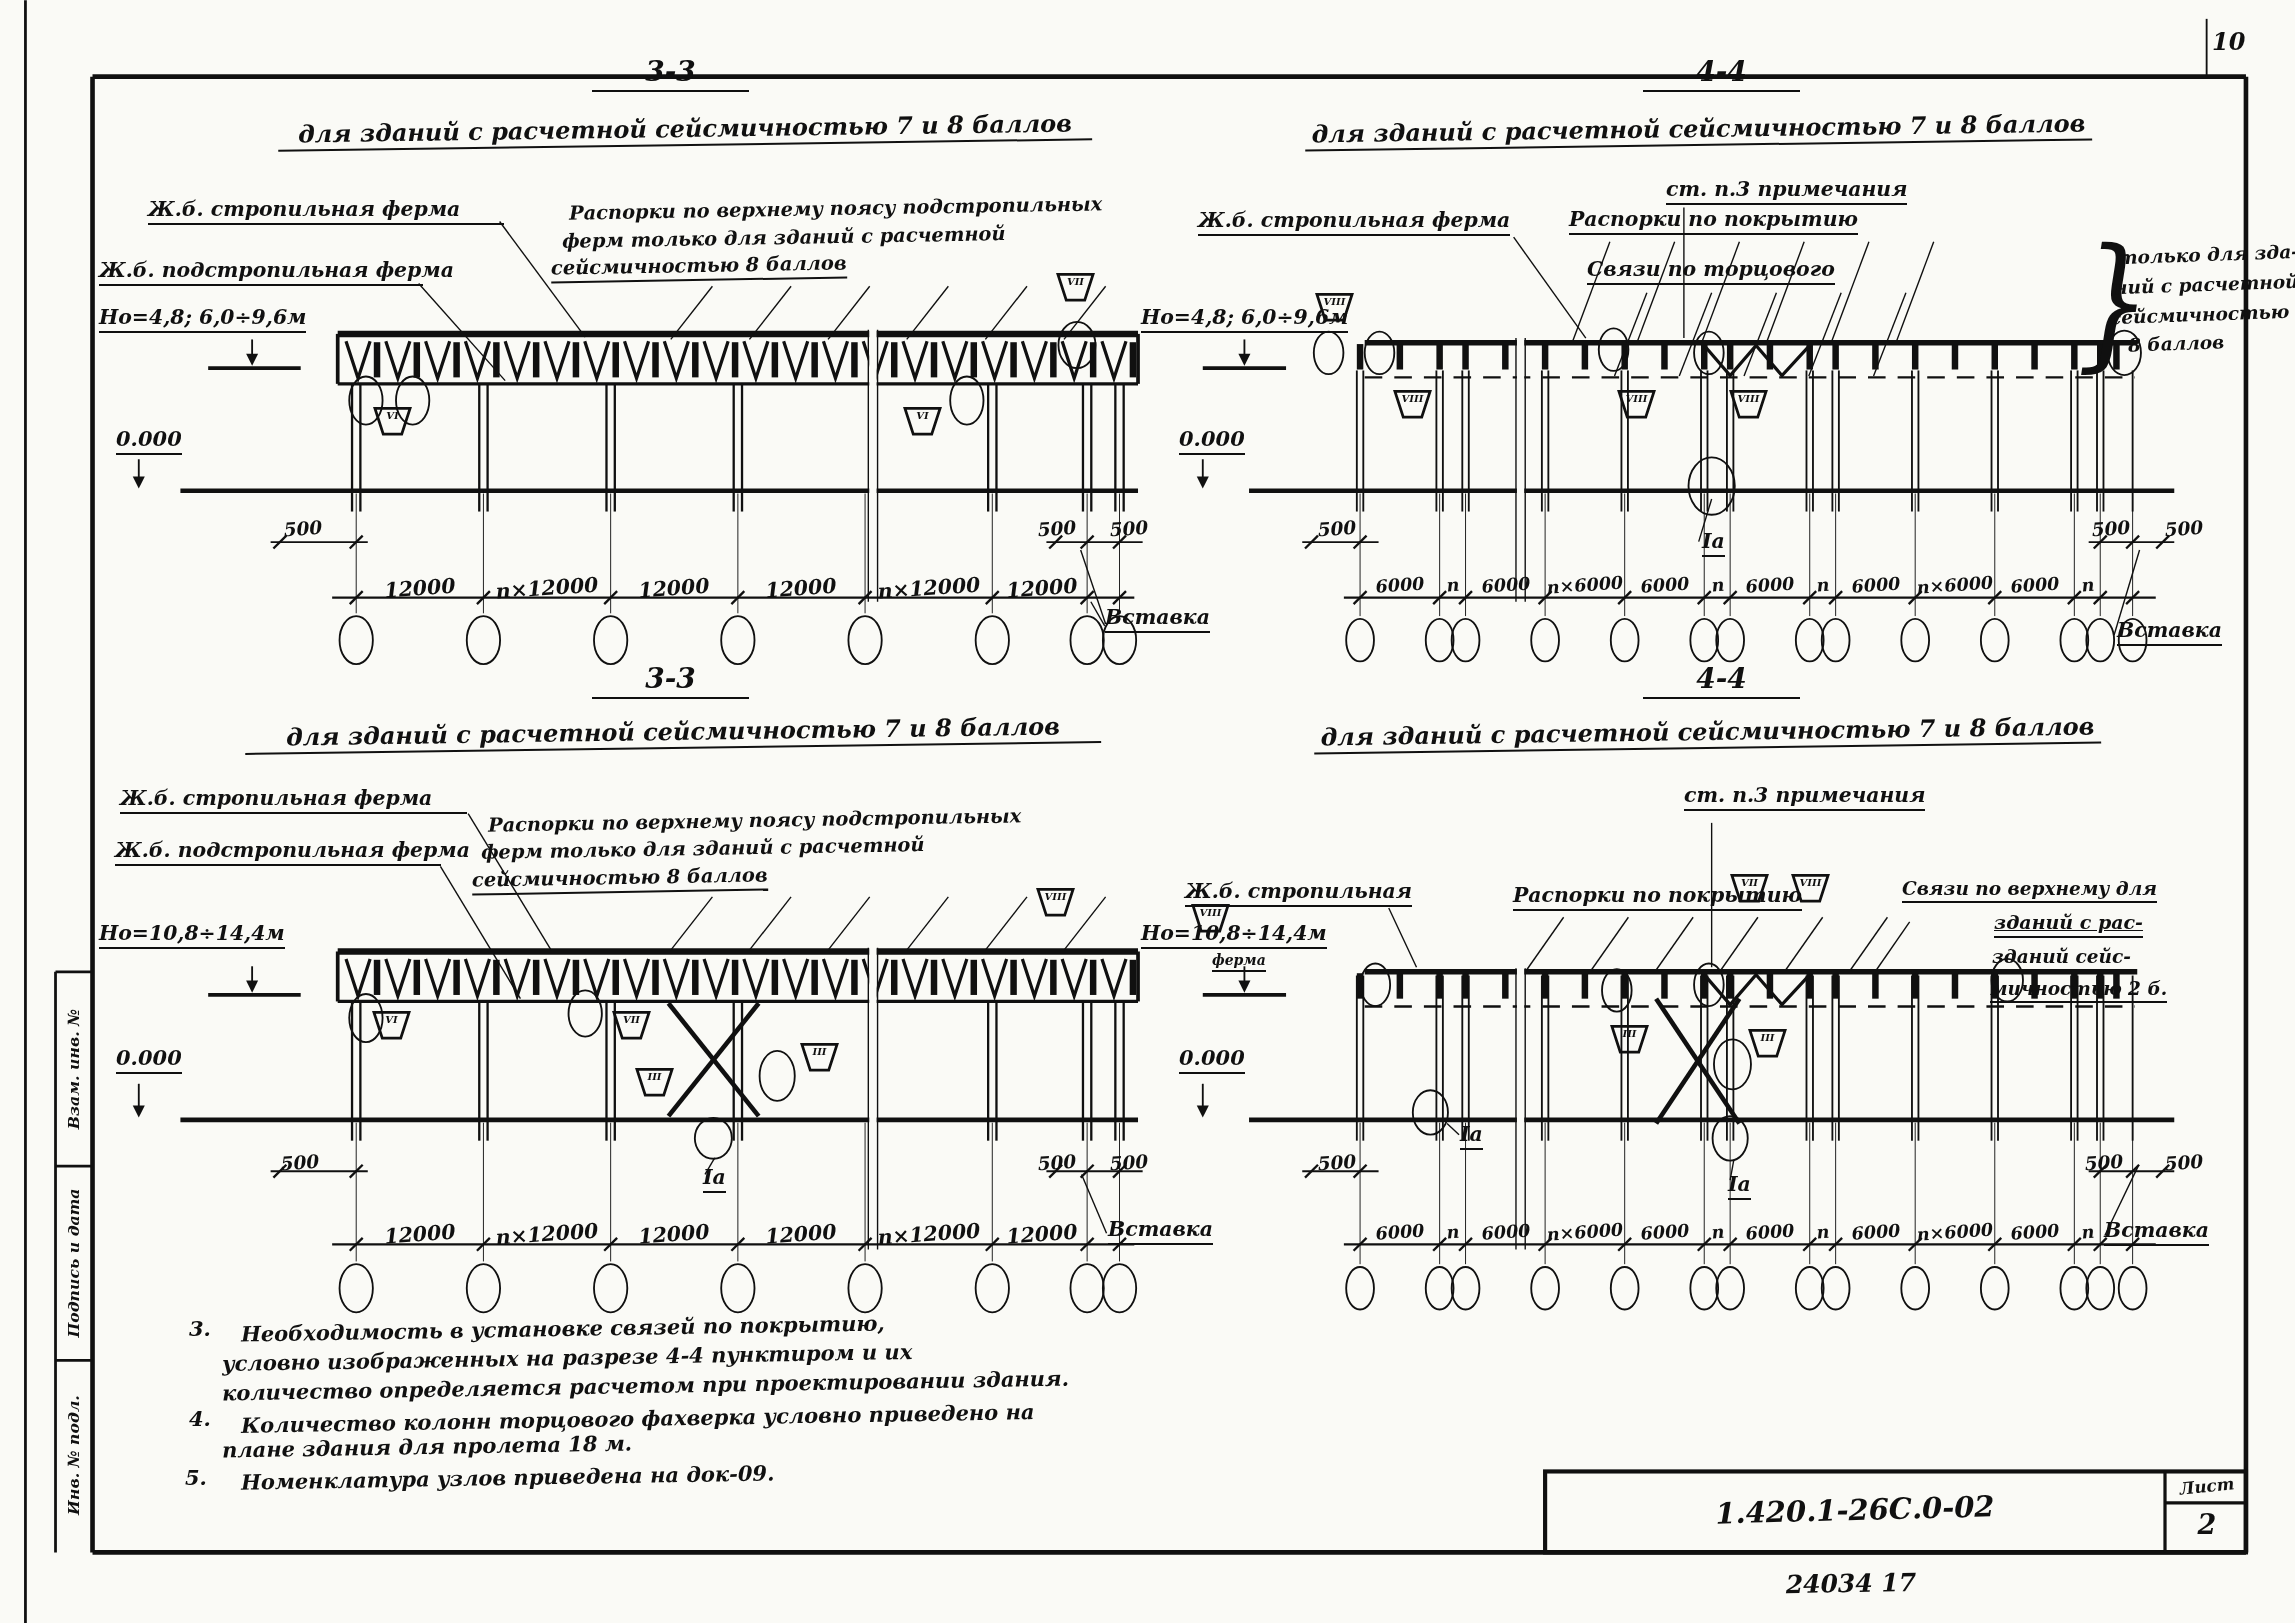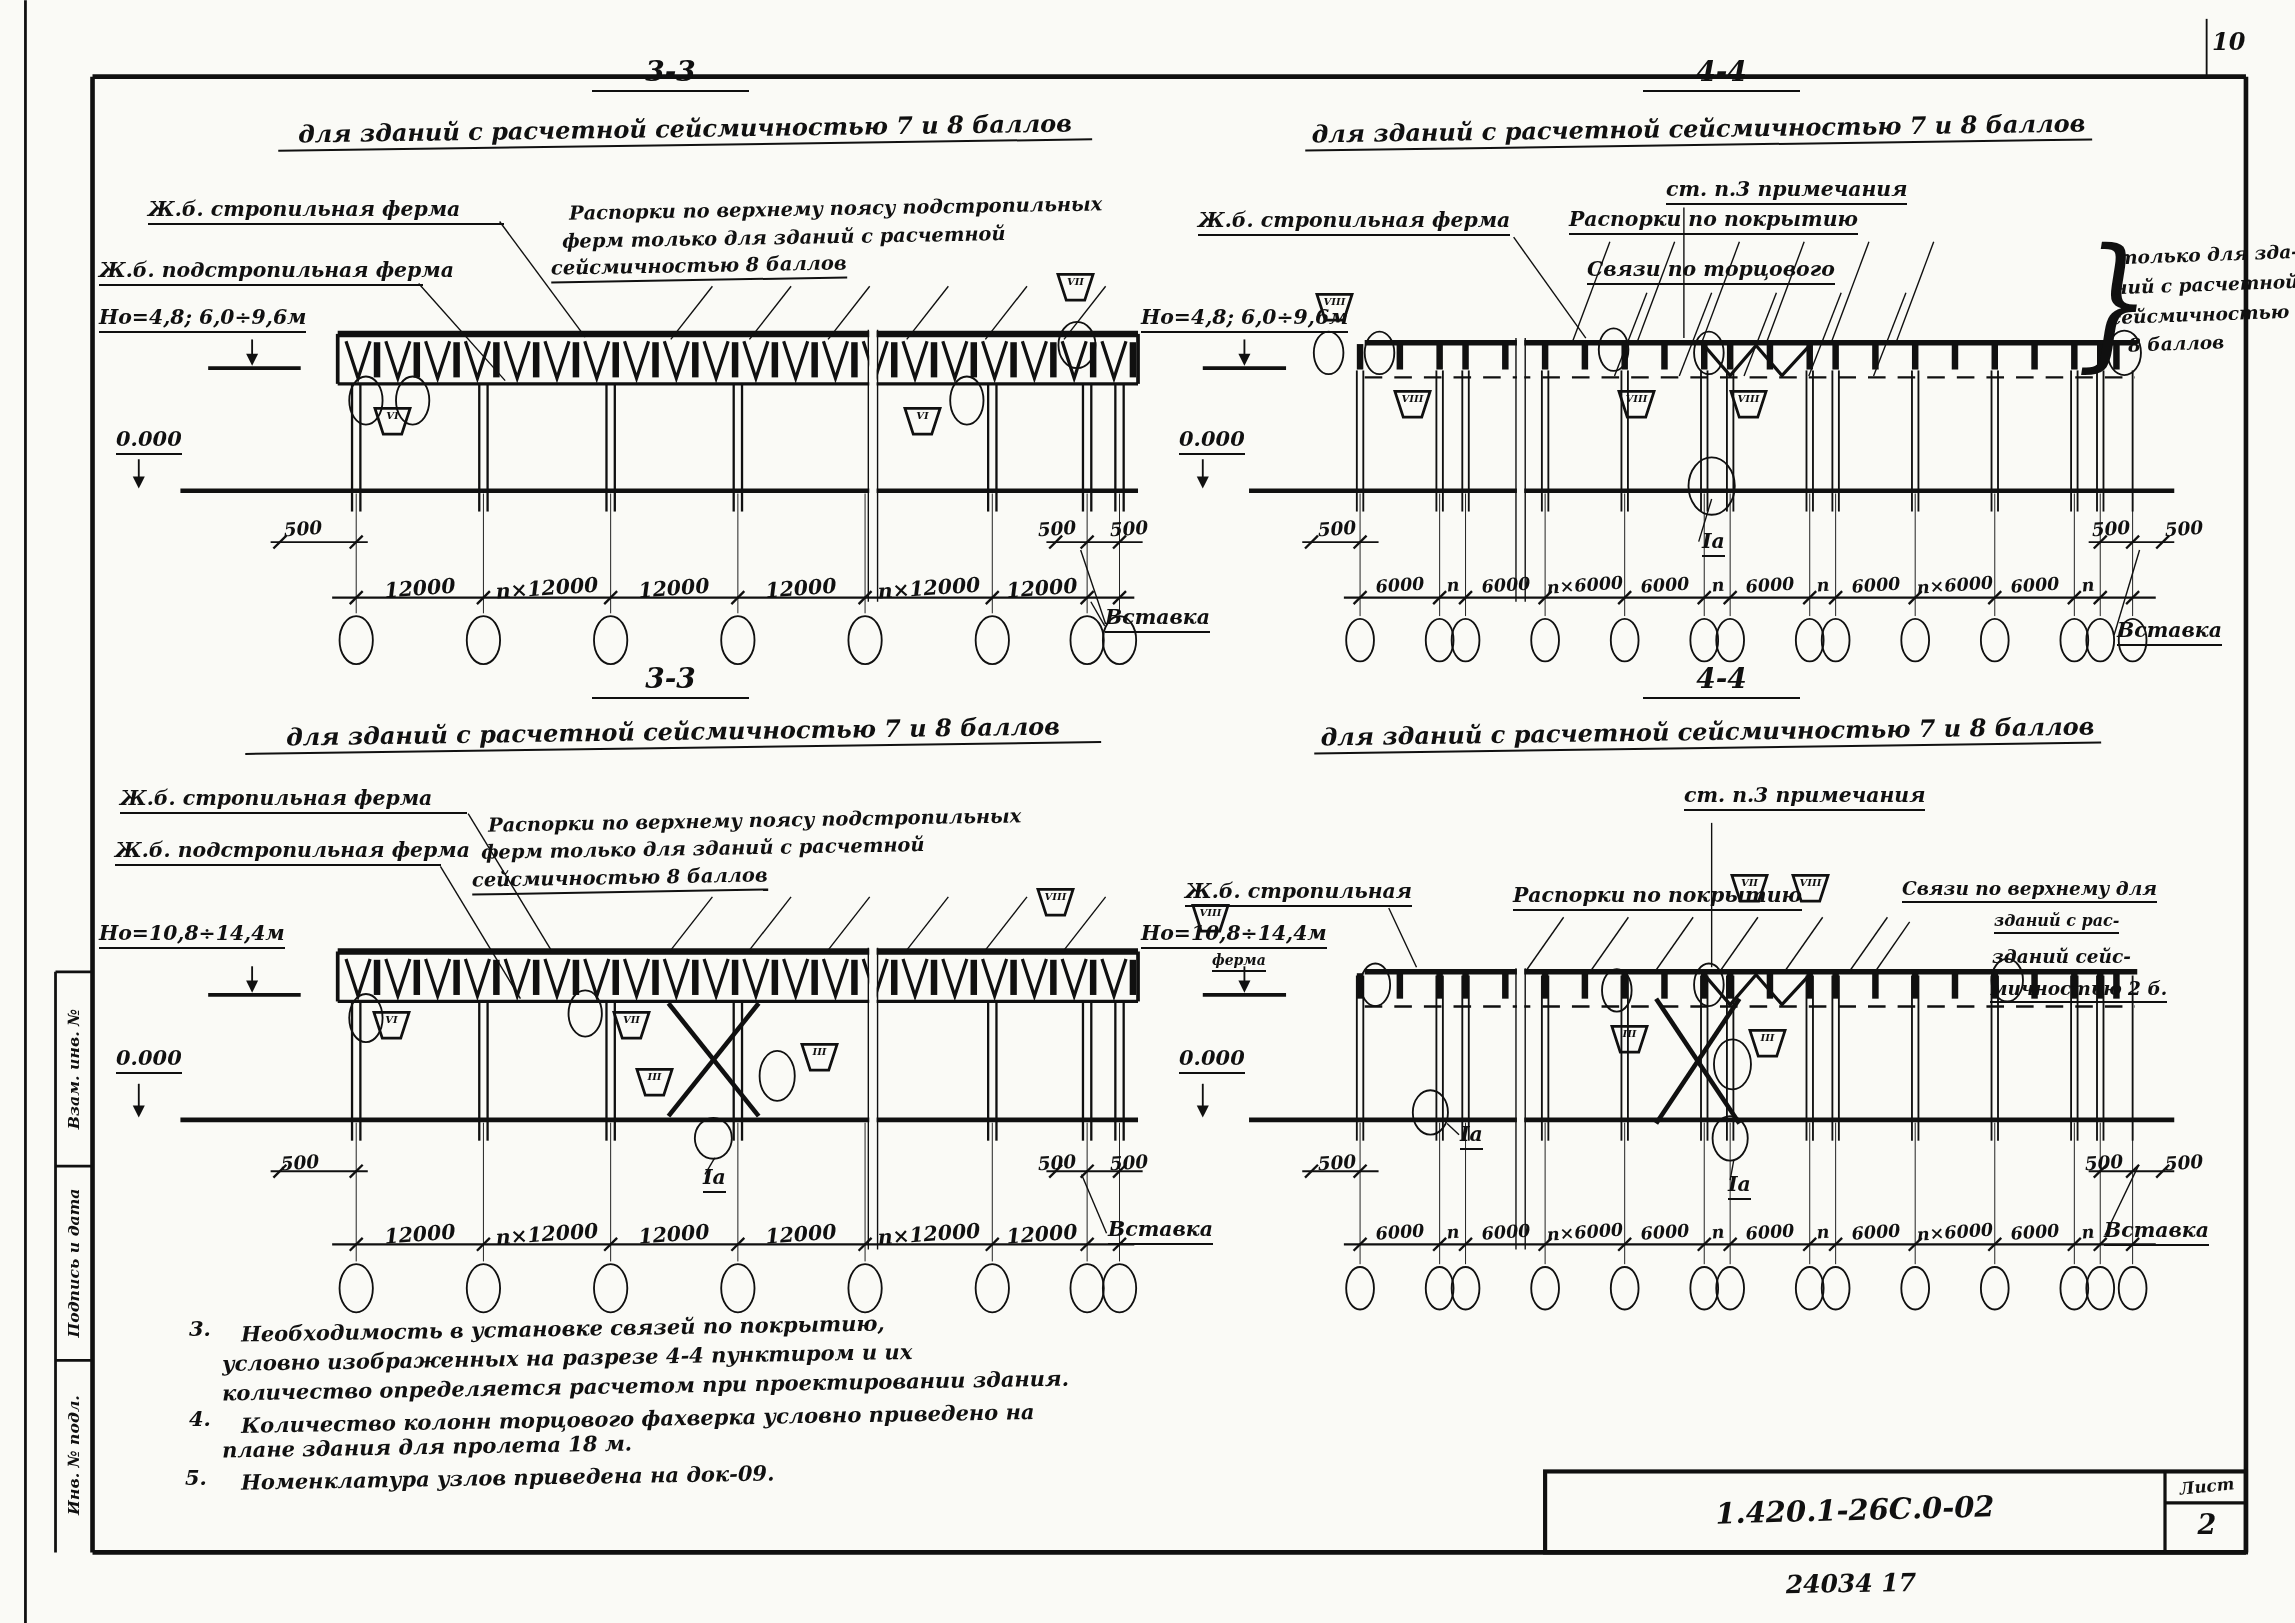--- a/index.html
+++ b/index.html
@@ -568,21 +568,21 @@
   <div class="t u" style="left:703px;top:1166px;font-size:20.4px;">Iа</div>
   <div class="t u" style="left:1108px;top:1218px;font-size:20.4px;">Вставка</div>
 
   <div class="t c u" style="left:1643px;top:663px;width:157px;font-size:28px;">4-4</div>
   <div class="t c u" style="left:1314px;top:718px;width:787px;font-size:24px;transform:rotate(-0.8deg);">для зданий с расчетной сейсмичностью 7 и 8 баллов</div>
   <div class="t u" style="left:1684px;top:784px;font-size:20.4px;">ст. п.3 примечания</div>
   <div class="t u" style="left:1185px;top:880px;font-size:20.4px;">Ж.б. стропильная</div>
   <div class="t u" style="left:1212px;top:952px;font-size:14px;">ферма</div>
   <div class="t u" style="left:1513px;top:884px;font-size:20.4px;">Распорки по покрытию</div>
   <div class="t u" style="left:1902px;top:878px;font-size:18.5px;">Связи по верхнему для</div>
-  <div class="t u" style="left:1994px;top:912px;font-size:16px;">зданий с рас-</div>
+  <div class="t u" style="left:1994px;top:912px;font-size:19px;text-decoration:underline;">зданий с рас-</div>
   <div class="t u" style="left:1992px;top:946px;font-size:18.5px;">зданий сейс-</div>
   <div class="t u" style="left:1990px;top:978px;font-size:18.5px;">мичностью 2 б.</div>
   <div class="t u" style="left:1141px;top:922px;font-size:20.4px;">Но=10,8÷14,4м</div>
   <div class="t u" style="left:1179px;top:1046px;font-size:21px;">0.000</div>
   <div class="t u" style="left:1460px;top:1123px;font-size:20.4px;">Iа</div>
   <div class="t u" style="left:1728px;top:1173px;font-size:20.4px;">Iа</div>
   <div class="t u" style="left:2104px;top:1219px;font-size:20.4px;">Вставка</div>
 
   <div class="nm" style="left:373px;top:406px;"><svg width="39" height="30.5" viewBox="0 0 84 66">
         <path d="M4 5 H80 L62 61 H22 Z" fill="none" stroke="#101010" stroke-width="6"></path>

